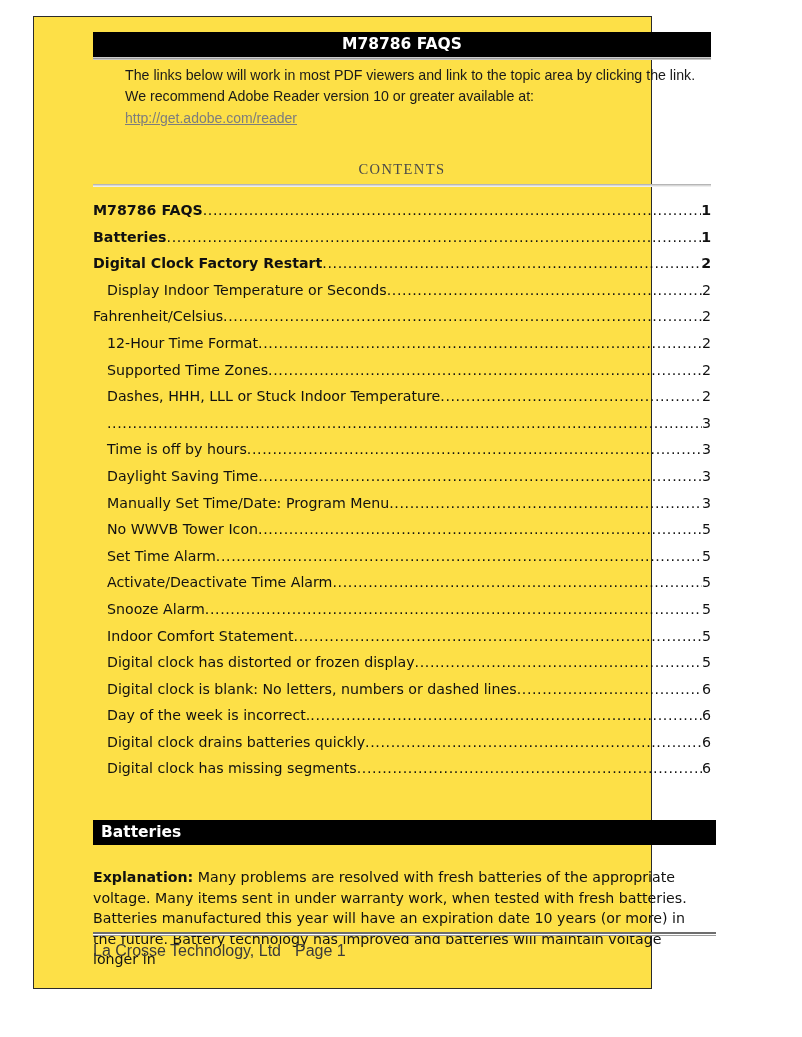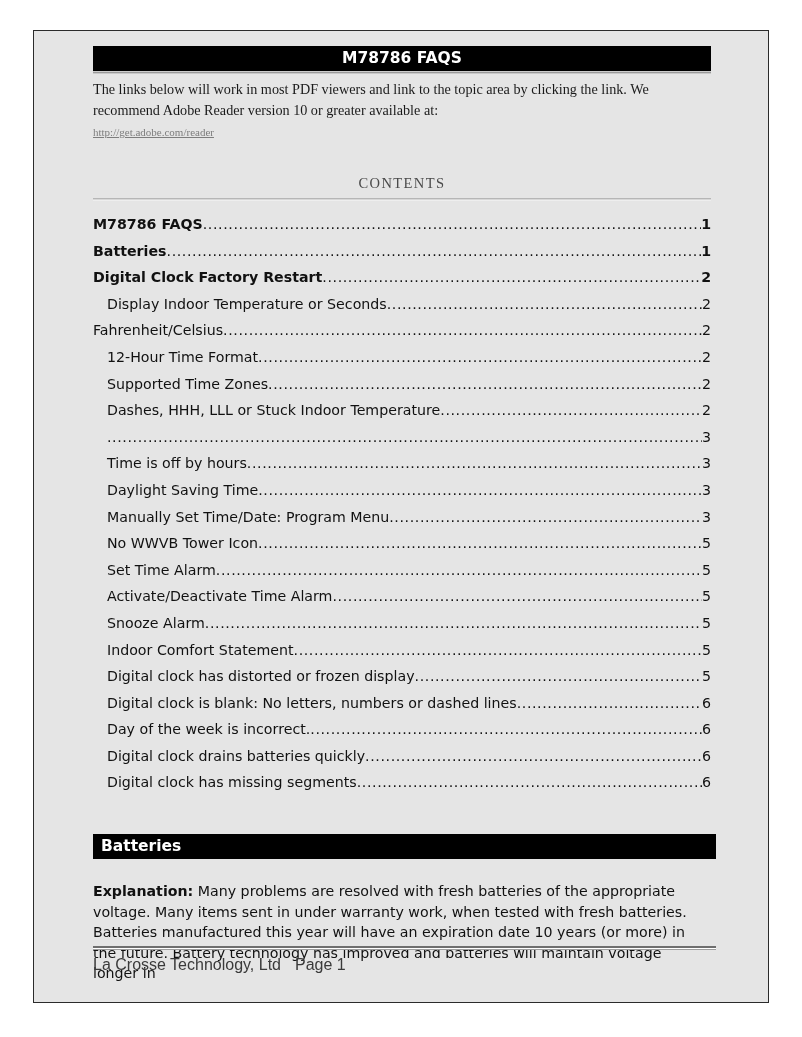--- a/index.html
+++ b/index.html
@@ -11,26 +11,26 @@
     width: 802px;
     height: 1037px;
     font-family: "DejaVu Sans", sans-serif;
     -webkit-font-smoothing: antialiased;
   }
 
   
   #page-frame {
     position: absolute;
     left: 33px;
-    top: 30px;
-    width: 736px;
+    top: 16px;
+    width: 619px;
     height: 973px;
     border: 1.5px solid #2b2b2b;
     box-sizing: border-box;
-    background: #e5e5e5;
+    background: #fde047;
   }
 
   #page-inner {
     position: absolute;
     left: 59px;          
     top: 15px;           
     width: 618px;        
   }
 
   
@@ -54,31 +54,32 @@
     height: 3px;
     background: linear-gradient(to bottom,
       #ffffff 0px, #ffffff 0px,
       #9a9a9a 1px, #9a9a9a 2px,
       #c9c9c9 2px, #c9c9c9 3px);
     margin-bottom: 5px;
   }
 
   
   .intro {
-    font-family: Liberation Serif, serif;
+    font-family: Liberation Sans, sans-serif;
     font-size: 14.2px;
     line-height: 20.5px;
     color: #1a1a1a;
+    margin-left: 32px;
   }
   .intro-link {
     display: inline-block;
     margin-top: 2px;
     color: #7d7d7d;
     text-decoration: underline;
-    font-size: 11px;
+    font-size: 14px;
     line-height: 21px;
     text-align: center;
   }
 
   
   .contents-head {
     text-align: center;
     color: #4a4a4a;
     font-family: Liberation Serif, serif;
     font-size: 14.5px;

